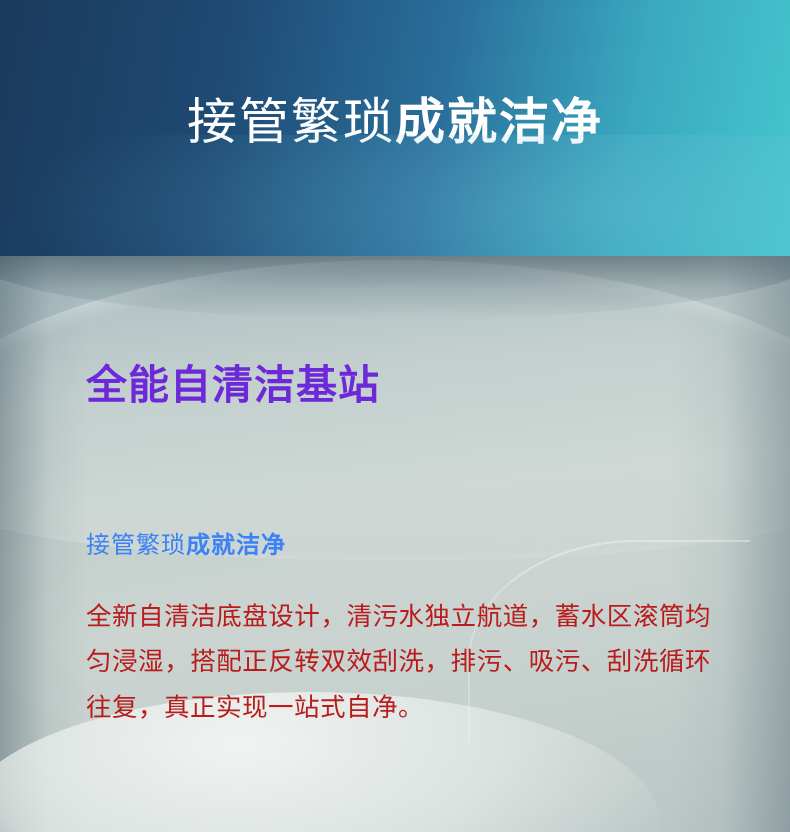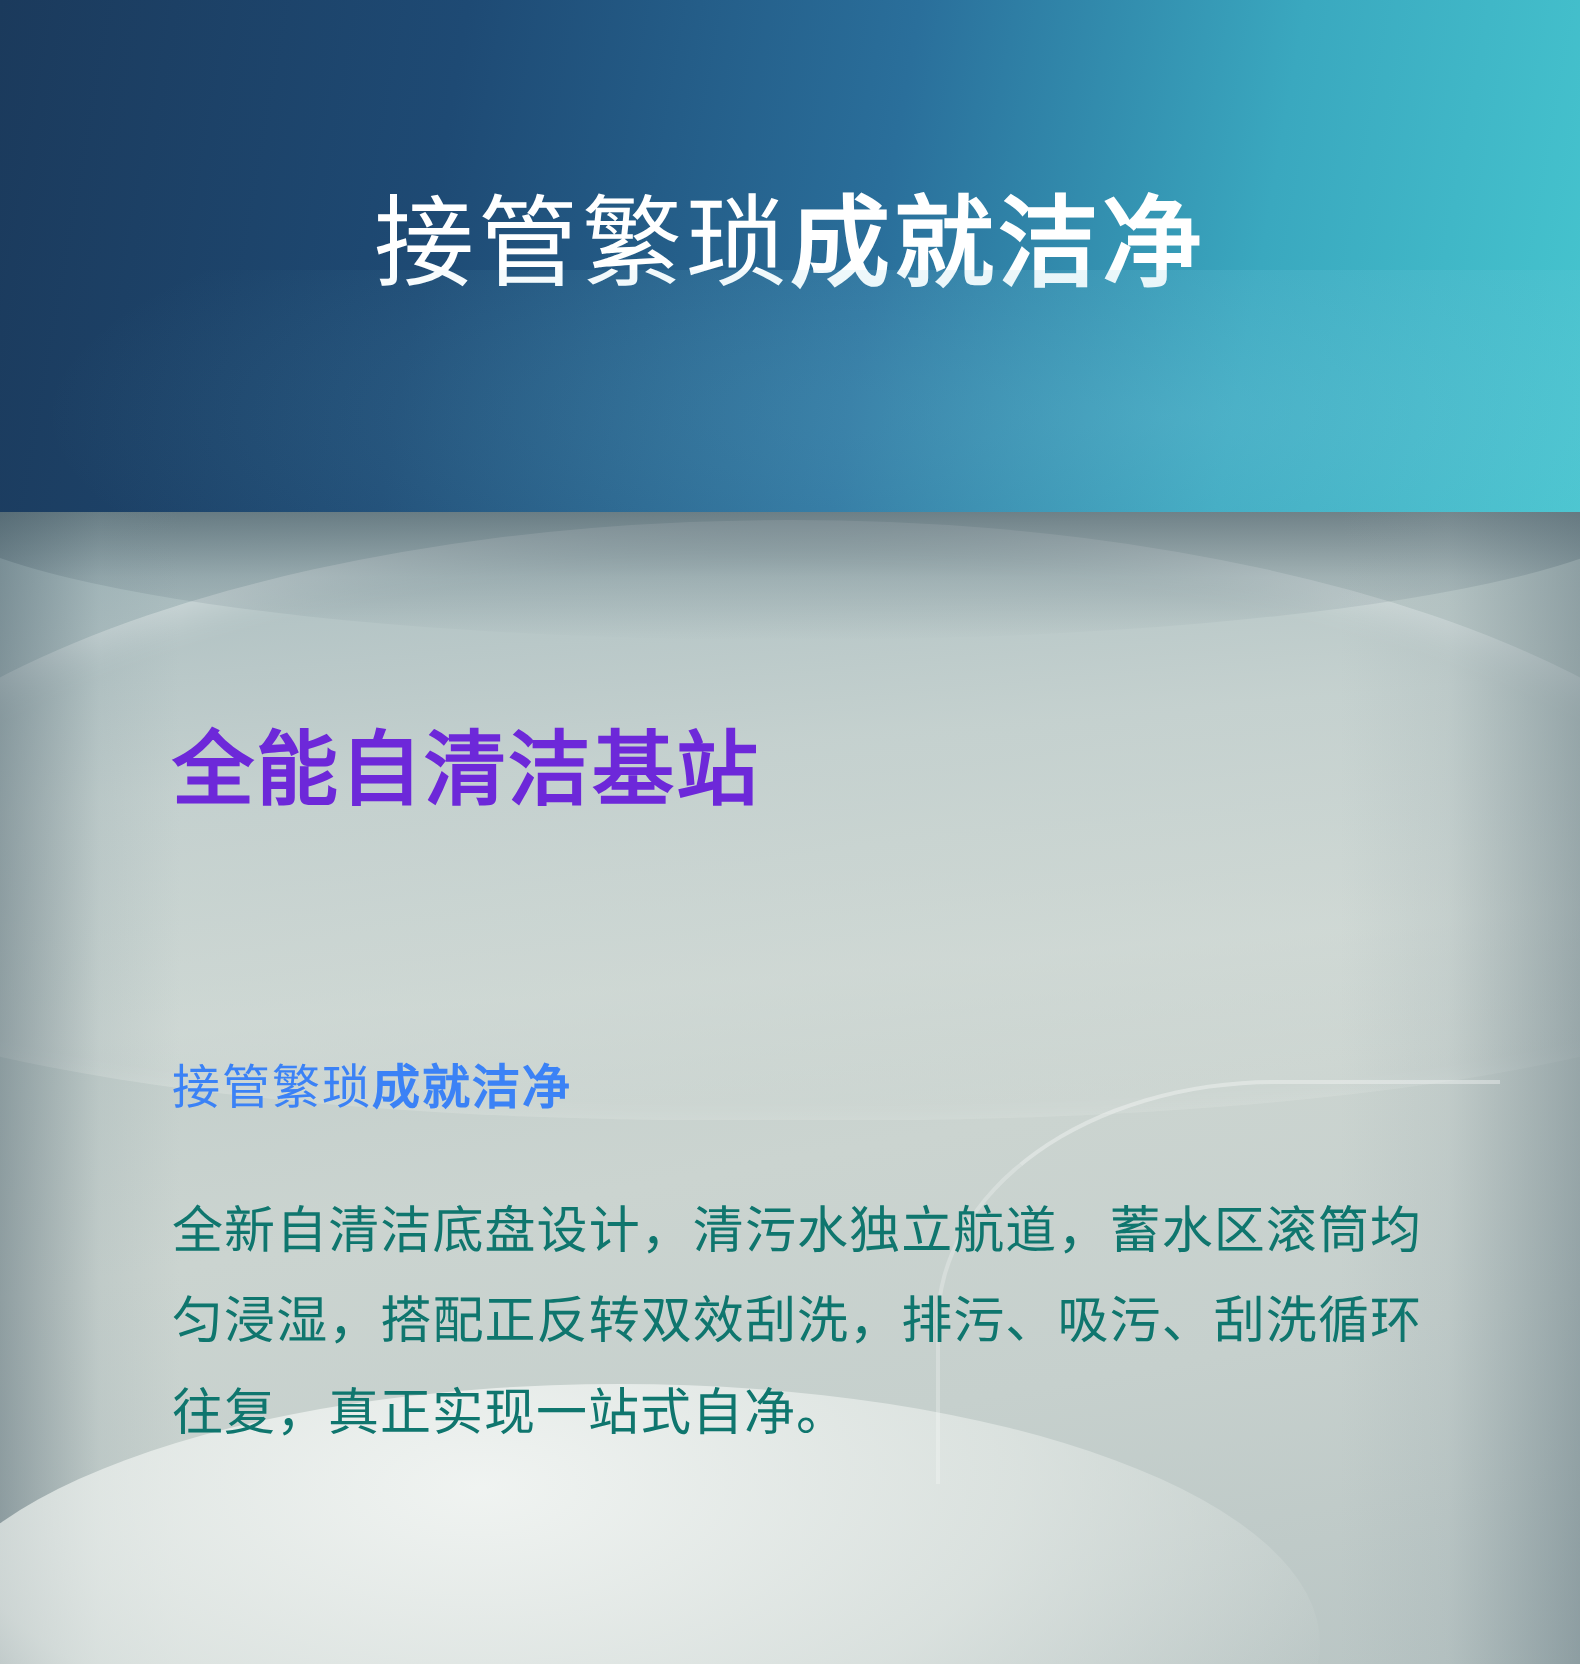--- a/index.html
+++ b/index.html
@@ -154,21 +154,21 @@
     line-height: 1.2;
     margin: 0 0 34px 0;
     white-space: nowrap;
   }
   .subhead .light { font-weight: 400; }
   .subhead .bold { font-weight: 700; }
 
   .body-text {
     font-size: 25.5px;
     font-weight: 400;
-    color: #0f766e;
+    color: #b91c1c;
     line-height: 1.78;
     letter-spacing: 0.5px;
     margin: 0;
     width: 625px;
     text-align: justify;
     text-justify: inter-ideograph;
   }
 </style>
 </head>
 <body>

